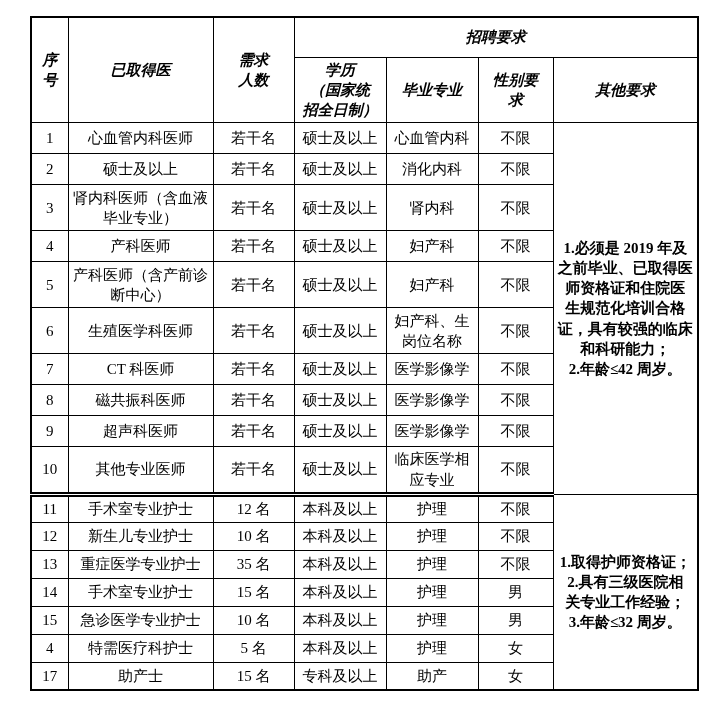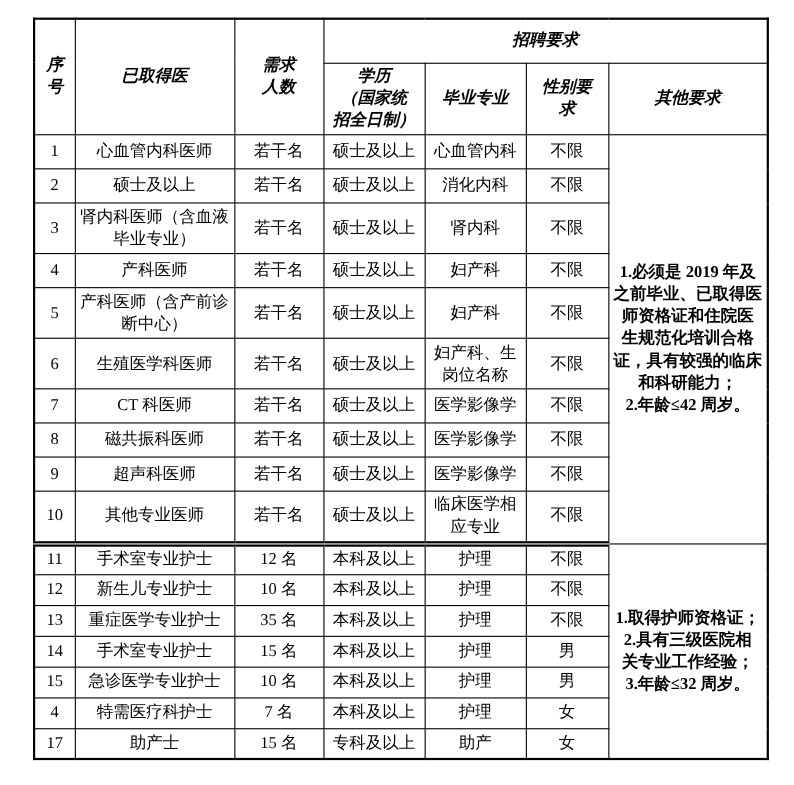--- a/index.html
+++ b/index.html
@@ -220,21 +220,21 @@
         <td>15</td>
         <td>急诊医学专业护士</td>
         <td>10 名</td>
         <td>本科及以上</td>
         <td>护理</td>
         <td>男</td>
       </tr>
       <tr class="hn">
         <td>4</td>
         <td>特需医疗科护士</td>
-        <td>7 名</td>
+        <td>5 名</td>
         <td>本科及以上</td>
         <td>护理</td>
         <td>女</td>
       </tr>
       <tr class="hn">
         <td>17</td>
         <td>助产士</td>
         <td>15 名</td>
         <td>专科及以上</td>
         <td>助产</td>

